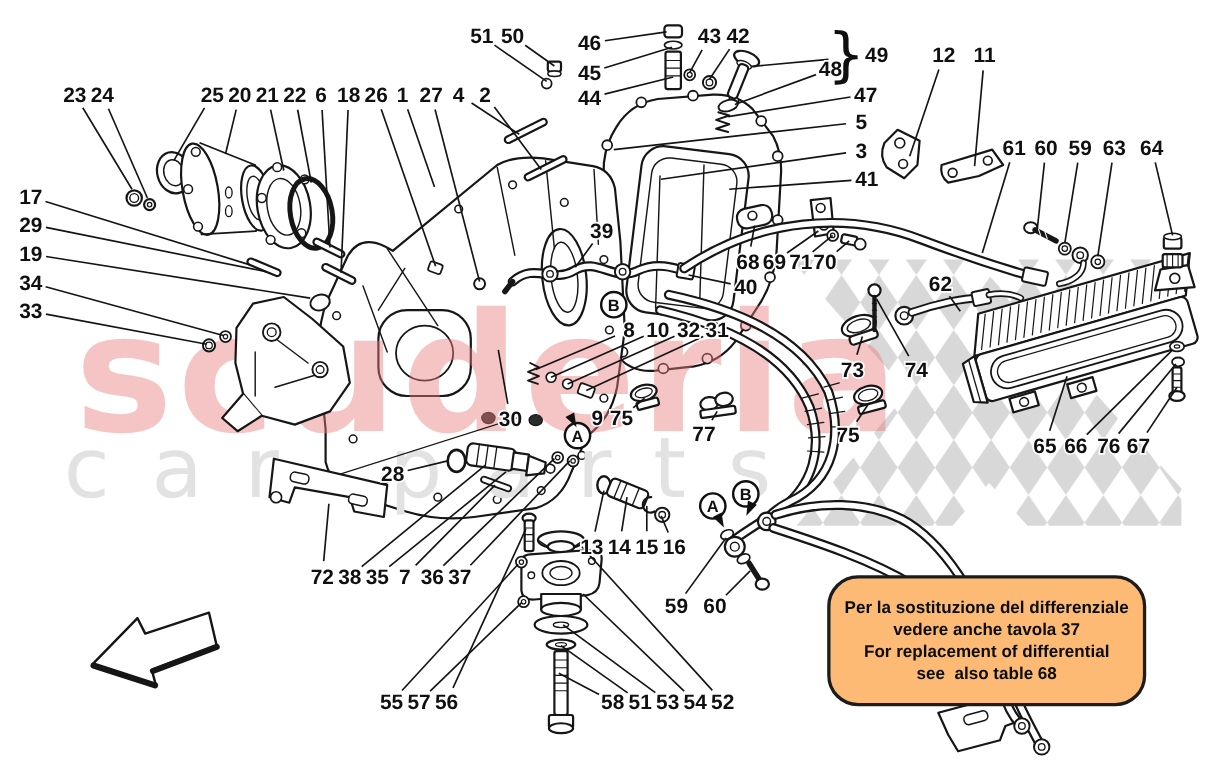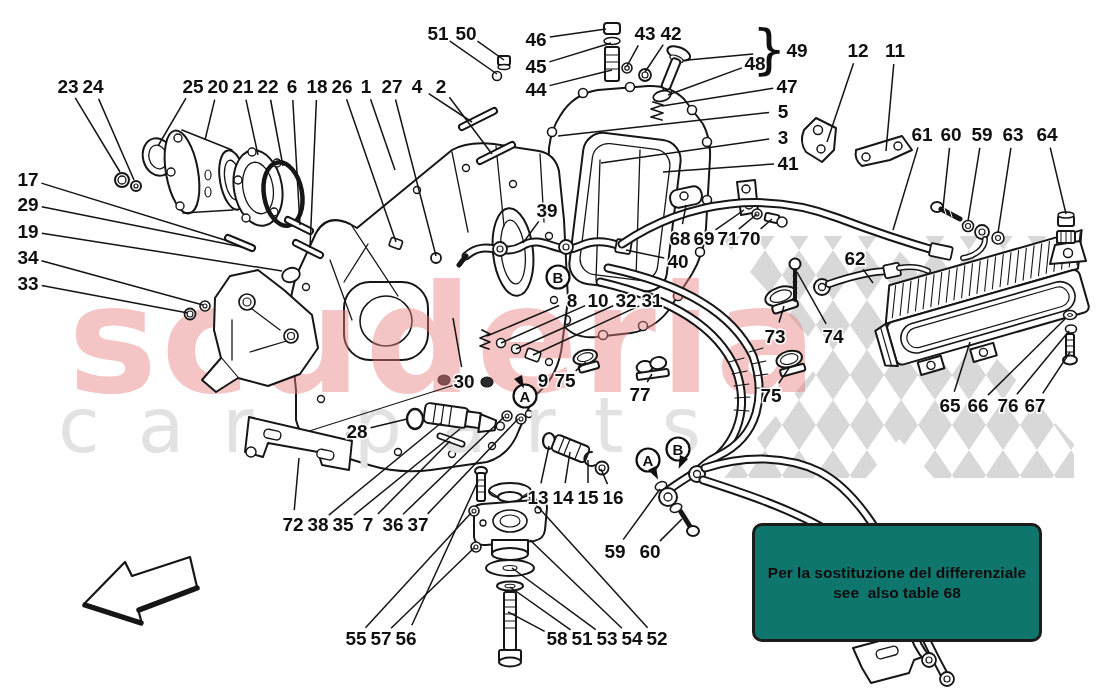--- a/index.html
+++ b/index.html
@@ -10,21 +10,21 @@
   }
   html,body{margin:0;padding:0;background:#fff;}
   #stage{position:relative;width:1100px;height:694px;background:#fff;overflow:hidden;
          font-family:"Liberation Sans", sans-serif;}
   #art{position:absolute;left:0;top:0;}
   .lbl{font-family:"Liberation Sans", sans-serif;font-weight:bold;font-size:19px;fill:#101010;
        text-anchor:middle;paint-order:stroke;stroke:#ffffff;stroke-width:3px;}
   .circlbl{font-family:"Liberation Sans", sans-serif;font-weight:bold;font-size:15px;fill:#101010;
        text-anchor:middle;}
   #notebox{position:absolute;left:752px;top:523px;width:290px;height:119px;
-       border:3px solid #1c1c1c;border-radius:10px;background:#0f766e;box-sizing:border-box;
+       border:3px solid #1c1c1c;border-radius:28px;background:#fdba74;box-sizing:border-box;
        display:flex;flex-direction:column;justify-content:center;align-items:center;}
   .nb-line{font-weight:bold;font-size:15.5px;line-height:20px;color:#0d0d0d;white-space:pre;
        text-align:center;}
 </style>
 </head>
 <body>
 
 <div id="stage">
 <svg id="art" width="1100" height="694" viewBox="0 0 1100 694" xmlns="http://www.w3.org/2000/svg">
   <defs>
@@ -582,15 +582,17 @@
         <circle cx="678" cy="449" r="11.5" fill="#fff" stroke="#101010" stroke-width="2.2"></circle>
         <text x="678" y="454.5" class="circlbl">B</text>
         <path d="M0,-4.5 L13,0 L0,4.5 Z" fill="#101010" transform="translate(518,377) rotate(62)"></path>
         <path d="M0,-4.5 L13,0 L0,4.5 Z" fill="#101010" transform="translate(652,468) rotate(62)"></path>
         <path d="M0,-4.5 L13,0 L0,4.5 Z" fill="#101010" transform="translate(684,457) rotate(115)"></path>
       </g>
 </svg>
 
 <div id="notebox">
   <div class="nb-line">Per la sostituzione del differenziale</div>
+  <div class="nb-line">vedere anche tavola 37</div>
+  <div class="nb-line">For replacement of differential</div>
   <div class="nb-line">see  also table 68</div>
 </div>
 </div>
 
 </body></html>

